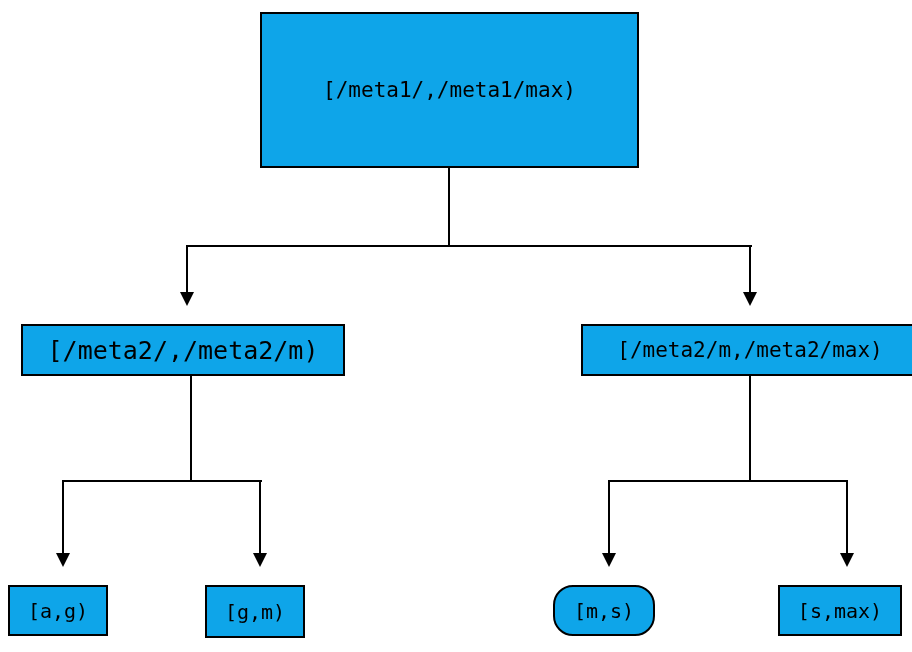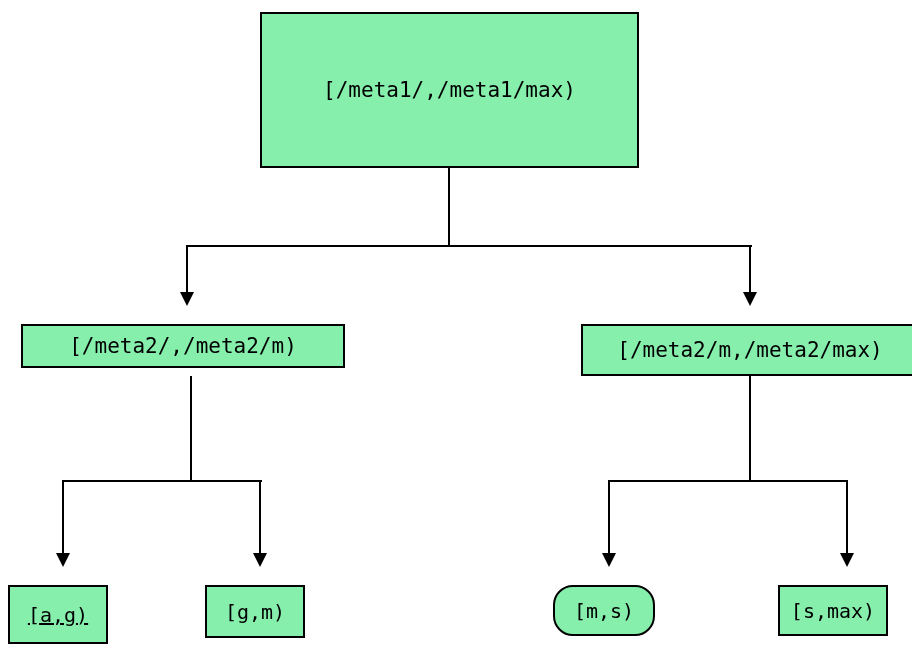--- a/index.html
+++ b/index.html
@@ -14,21 +14,21 @@
     position: relative;
     width: 912px;
     height: 652px;
     background: #ffffff;
     overflow: hidden;
   }
   .node-box {
     position: absolute;
     box-sizing: border-box;
     border: 2px solid #000000;
-    background: #86efac;
+    background: #0ea5e9;
     display: flex;
     align-items: center;
     justify-content: center;
     color: #000000;
     font-family: "DejaVu Sans Mono", "Liberation Mono", monospace;
     white-space: pre;
   }
   .node-label {
     color: #000000;
     font-family: "DejaVu Sans Mono", "Liberation Mono", monospace;
@@ -41,58 +41,57 @@
     top: 12px;
     width: 379px;
     height: 156px;
     font-size: 21px;
   }
   
   #node-mid-left {
     left: 21px;
     top: 324px;
     width: 324px;
-    height: 44px;
-    font-size: 21px;
+    height: 52px;
+    font-size: 25px;
   }
   #node-mid-right {
     left: 581px;
     top: 324px;
     width: 338px;
     height: 52px;
     font-size: 21px;
   }
   
   #node-leaf-ag {
     left: 8px;
     top: 585px;
     width: 100px;
-    height: 59px;
+    height: 51px;
     font-size: 20px;
-    text-decoration: underline;
   }
   #node-leaf-gm {
     left: 205px;
     top: 585px;
     width: 100px;
     height: 53px;
     font-size: 20px;
   }
   #node-leaf-ms {
     left: 553px;
     top: 585px;
     width: 102px;
     height: 51px;
     font-size: 20px;
     border-radius: 20px;
   }
   #node-leaf-smax {
     left: 778px;
     top: 585px;
-    width: 110px;
+    width: 124px;
     height: 51px;
     font-size: 20px;
   }
   
   .v-line {
     position: absolute;
     width: 2px;
     background: #000000;
   }
   .h-line {

